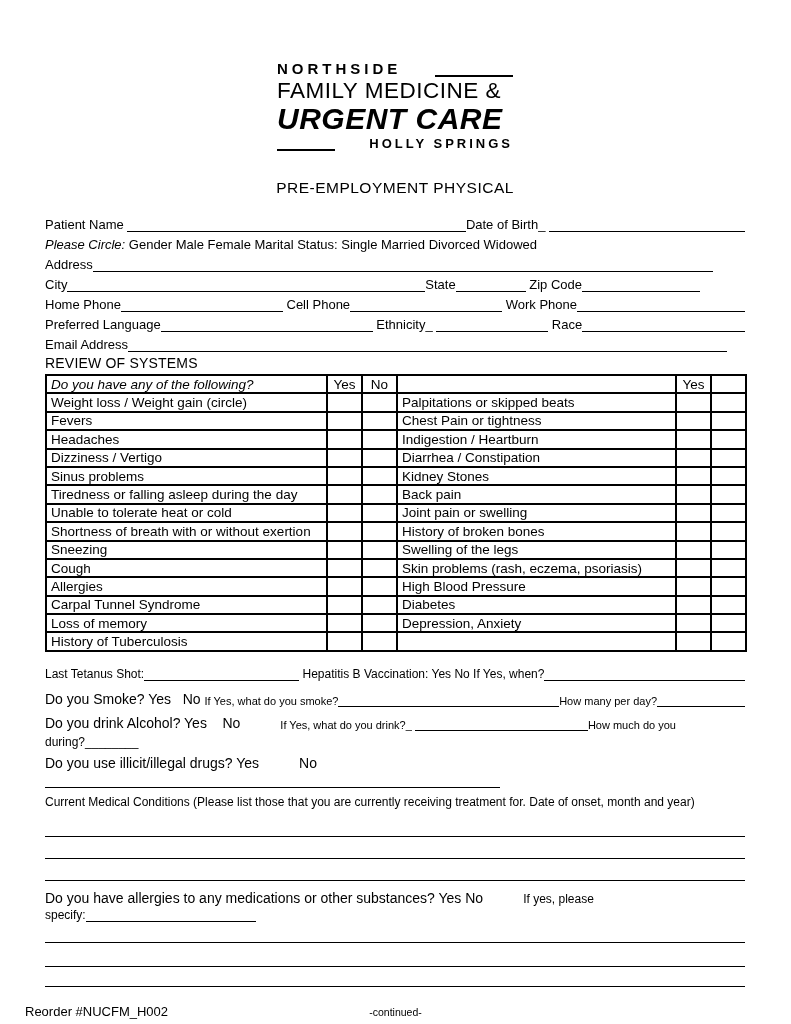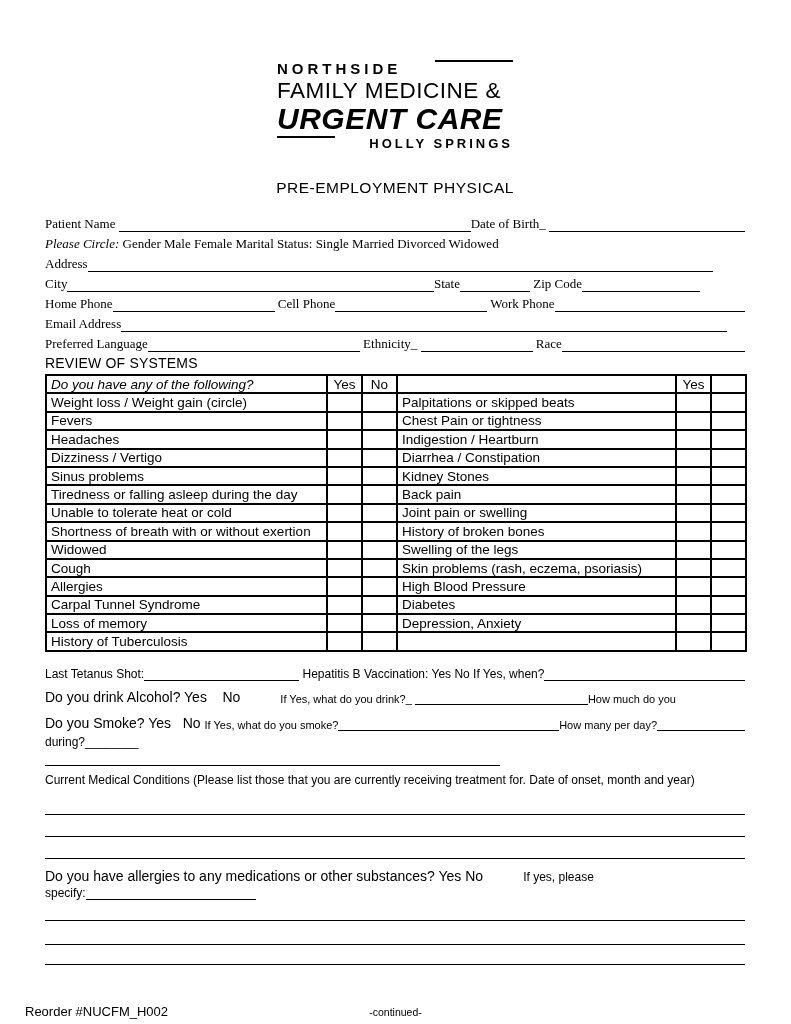--- a/index.html
+++ b/index.html
@@ -5,32 +5,32 @@
   * { margin:0; padding:0; box-sizing:border-box; }
   html,body { background:#fff; }
   body {
     width:791px; height:1024px; position:relative; overflow:hidden;
     font-family:"Liberation Sans", sans-serif; color:#000;
   }
   .page { position:absolute; left:45px; top:0; width:700px; }
 
   
   .logo { width:236px; margin:60px auto 0 auto; }
-  .logo-row { display:flex; align-items:flex-start;gap:28px; }
+  .logo-row { display:flex; align-items:flex-end;gap:28px; }
   .logo-name { font-size:15px; font-weight:bold; letter-spacing:4px; white-space:nowrap; }
   .logo-rule { flex:1; border-top:2.5px solid #000; margin-left:6px; }
   .logo-rule-l { flex:1; border-top:2.5px solid #000; margin-right:6px; }
   .logo-fam { font-size:22.5px; font-weight:400; letter-spacing:0.5px; white-space:nowrap; margin-top:1px; }
   .logo-urgent { font-size:30px; font-weight:bold; font-style:italic; letter-spacing:0.5px; white-space:nowrap; margin-top:-2px; }
   .logo-holly { font-size:13px; font-weight:bold; letter-spacing:3px; white-space:nowrap; }
   .form-title { text-align:center; font-size:15.5px; letter-spacing:0.5px; margin-top:28px; }
 
   
   .dem { margin-top:15px; }
-  .fline { display:flex; align-items:flex-end; font-size:13px; height:20px; white-space:pre;font-family:Liberation Serif, serif; }
+  .fline { display:flex; align-items:flex-end; font-size:13px; height:20px; white-space:pre; }
   .fill { display:inline-block; border-bottom:1px solid #000; height:15px; }
   .grow { flex:1; }
   .it { font-style:italic; }
 
   
   .ros-title { font-size:14px; margin-top:3px; letter-spacing:0.2px; }
   table.ros { border-collapse:collapse; width:700px; margin-top:3px; table-layout:fixed;padding-left:16px; }
   .ros th, .ros td { border:2px solid #000; font-size:13.5px; font-weight:normal; text-align:left; padding:0 4px; height:18.4px; overflow:hidden; white-space:nowrap; }
   .ros .chk { text-align:center; padding:0; }
   .ros th.chk { font-size:13.5px; }
@@ -94,30 +94,30 @@
     </div>
     <div class="fline">
       <span>Home Phone</span>
       <span class="fill" style="width:162px"></span>
       <span> Cell Phone</span>
       <span class="fill" style="width:152px"></span>
       <span> Work Phone</span>
       <span class="fill grow"></span>
     </div>
     <div class="fline">
-      <span>Email Address</span>
-      <span class="fill grow" style="margin-right:18px"></span>
-    </div>
-    <div class="fline">
       <span>Preferred Language</span>
       <span class="fill" style="width:212px"></span>
       <span> Ethnicity_ </span>
       <span class="fill" style="width:112px"></span>
       <span> Race</span>
       <span class="fill grow"></span>
+    </div>
+    <div class="fline">
+      <span>Email Address</span>
+      <span class="fill grow" style="margin-right:18px"></span>
     </div>
   </div>
 
   <div class="ros-title">REVIEW OF SYSTEMS</div>
   <table class="ros">
     <colgroup>
       <col style="width:281px">
         <col style="width:35px">
         <col style="width:35px">
       <col style="width:279px">
@@ -193,21 +193,21 @@
         </tr>
         <tr>
           <td class="lbl">Shortness of breath with or without exertion</td>
           <td class="chk"></td>
           <td class="chk"></td>
           <td class="lbl">History of broken bones</td>
           <td class="chk"></td>
           <td class="chk"></td>
         </tr>
         <tr>
-          <td class="lbl">Widowed</td>
+          <td class="lbl">Sneezing</td>
           <td class="chk"></td>
           <td class="chk"></td>
           <td class="lbl">Swelling of the legs</td>
           <td class="chk"></td>
           <td class="chk"></td>
         </tr>
         <tr>
           <td class="lbl">Cough</td>
           <td class="chk"></td>
           <td class="chk"></td>
@@ -248,41 +248,46 @@
           <td class="chk"></td>
         </tr>
       </tbody>
   </table>
 
   <div class="q t12" style="margin-top:11px; height:18px;">
     <span>Last Tetanus Shot:</span>
     <span class="fill" style="width:155px"></span>
     <span> Hepatitis B Vaccination: Yes No If Yes, when?</span>
     <span class="fill grow"></span>
+  </div>
+
+  <div class="q" style="margin-top:8px; height:18px;">
+    <span class="t14">Do you Smoke? Yes   No </span>
+    <span class="t11">If Yes, what do you smoke?</span>
+    <span class="fill grow"></span>
+    <span class="t11">How many per day?</span>
+    <span class="fill" style="width:88px"></span>
   </div>
 
   <div class="q" style="margin-top:6px; height:18px;">
     <span class="t14">Do you drink Alcohol? Yes    No</span>
     <span class="gap-md"></span>
     <span class="t11">If Yes, what do you drink?_ </span>
     <span class="fill" style="width:173px"></span>
     <span class="t11">How much do you</span>
   </div>
-
-  <div class="q" style="margin-top:8px; height:18px;">
-    <span class="t14">Do you Smoke? Yes   No </span>
-    <span class="t11">If Yes, what do you smoke?</span>
-    <span class="fill grow"></span>
-    <span class="t11">How many per day?</span>
-    <span class="fill" style="width:88px"></span>
-  </div>
   <div class="q t12" style="margin-top:2px; height:16px;">
     <span>during?________</span>
   </div>
 
+  <div class="q" style="margin-top:4px; height:18px;">
+    <span class="t14">Do you use illicit/illegal drugs? Yes</span>
+    <span class="gap-md"></span>
+    <span class="t14">No</span>
+  </div>
   <div class="halfrule" style="margin-top:16px"></div>
 
   <div class="t12" style="margin-top:7px">Current Medical Conditions (Please list those that you are currently receiving treatment for. Date of onset, month and year)</div>
   <div class="wline" style="margin-top:6px"></div>
   <div class="wline"></div>
   <div class="wline"></div>
 
   <div class="q" style="margin-top:8px; height:17px;">
     <span class="t14">Do you have allergies to any medications or other substances? Yes No</span>
     <span class="gap-md"></span>

